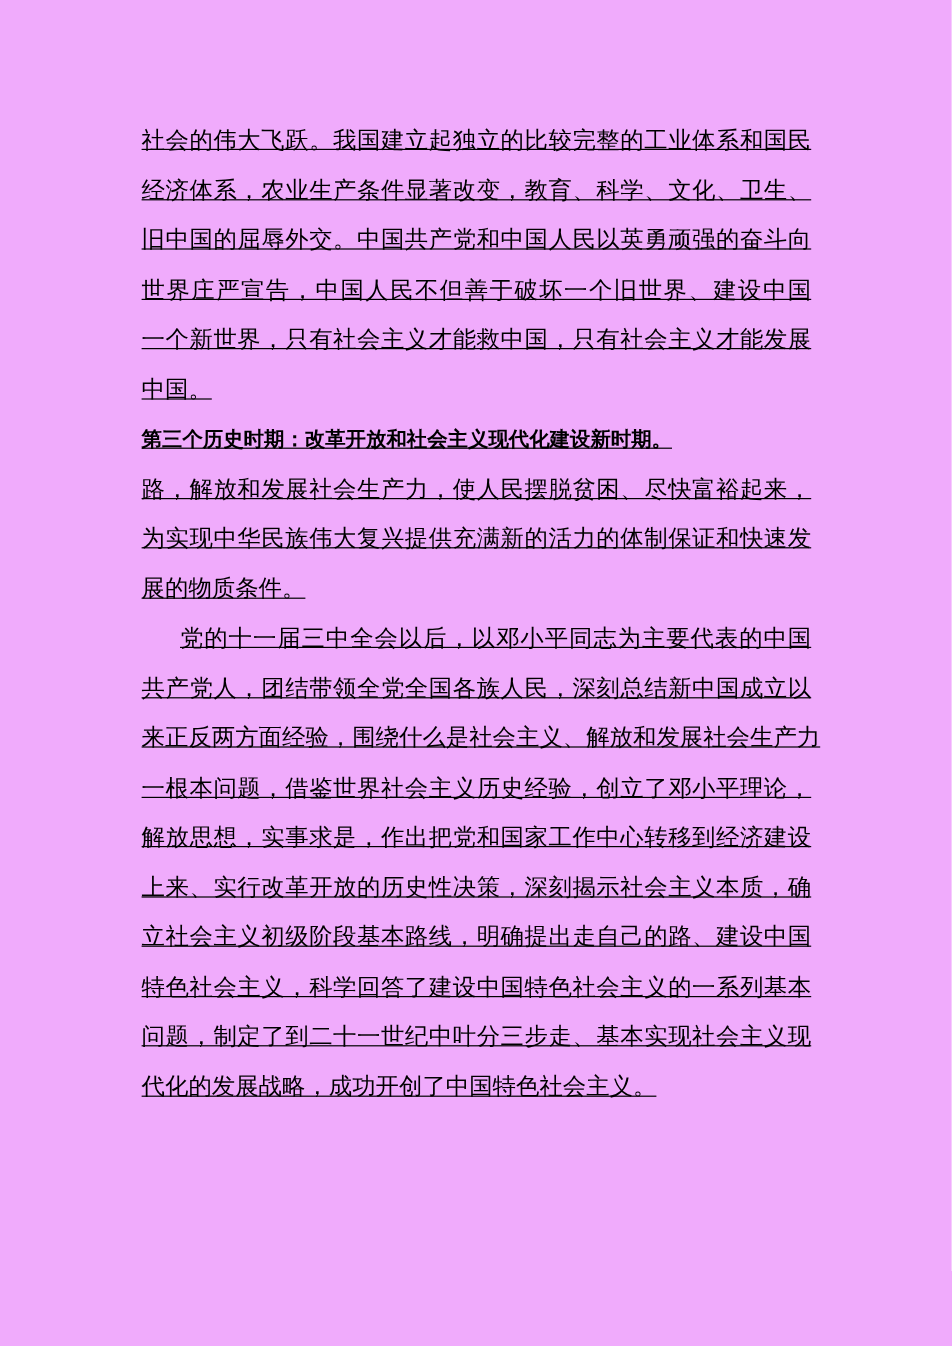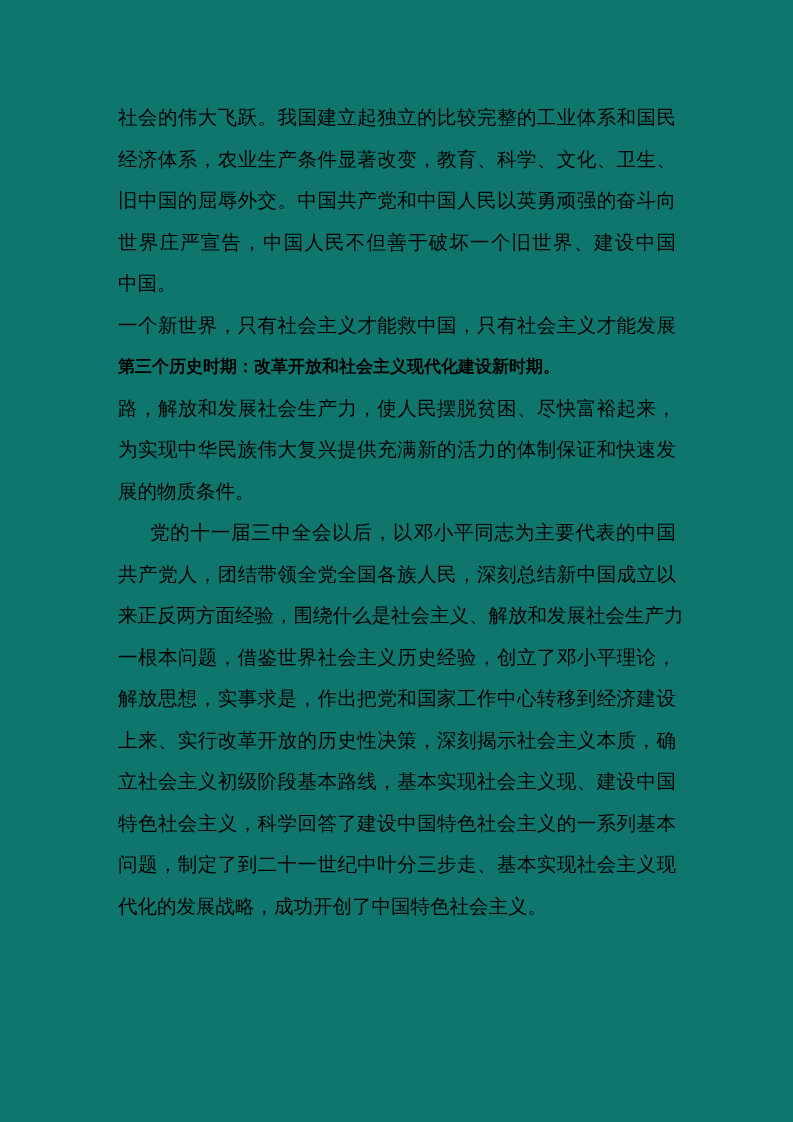--- a/index.html
+++ b/index.html
@@ -52,47 +52,47 @@
     font-size: 17px;
     font-weight: bold;
     font-family: "Liberation Sans", "DejaVu Sans", sans-serif;
     text-align: left;
     white-space: nowrap;
   }
 </style>
 </head>
 <body>
 
-<div class="page" style="background: #0f766e;">
+<div class="page" style="background: #f0abfc; text-decoration: underline;">
   <div class="content" style="color: rgb(0, 0, 0);">
 
     <div class="paragraph">
         <div class="line">社会的伟大飞跃。我国建立起独立的比较完整的工业体系和国民</div>
         <div class="line">经济体系，农业生产条件显著改变，教育、科学、文化、卫生、</div>
         <div class="line">旧中国的屈辱外交。中国共产党和中国人民以英勇顽强的奋斗向</div>
         <div class="line">世界庄严宣告，中国人民不但善于破坏一个旧世界、建设中国</div>
+        <div class="line">一个新世界，只有社会主义才能救中国，只有社会主义才能发展</div>
         <div class="line line-last">中国。</div>
-        <div class="line">一个新世界，只有社会主义才能救中国，只有社会主义才能发展</div>
       </div>
 
     <div class="heading">第三个历史时期：改革开放和社会主义现代化建设新时期。</div>
 
     <div class="paragraph">
         <div class="line">路，解放和发展社会生产力，使人民摆脱贫困、尽快富裕起来，</div>
         <div class="line">为实现中华民族伟大复兴提供充满新的活力的体制保证和快速发</div>
         <div class="line line-last">展的物质条件。</div>
       </div>
 
     <div class="paragraph">
         <div class="line line-indent">党的十一届三中全会以后，以邓小平同志为主要代表的中国</div>
         <div class="line">共产党人，团结带领全党全国各族人民，深刻总结新中国成立以</div>
         <div class="line">来正反两方面经验，围绕什么是社会主义、解放和发展社会生产力</div>
         <div class="line">一根本问题，借鉴世界社会主义历史经验，创立了邓小平理论，</div>
         <div class="line">解放思想，实事求是，作出把党和国家工作中心转移到经济建设</div>
         <div class="line">上来、实行改革开放的历史性决策，深刻揭示社会主义本质，确</div>
-        <div class="line">立社会主义初级阶段基本路线，基本实现社会主义现、建设中国</div>
+        <div class="line">立社会主义初级阶段基本路线，明确提出走自己的路、建设中国</div>
         <div class="line">特色社会主义，科学回答了建设中国特色社会主义的一系列基本</div>
         <div class="line">问题，制定了到二十一世纪中叶分三步走、基本实现社会主义现</div>
         <div class="line line-last">代化的发展战略，成功开创了中国特色社会主义。</div>
       </div>
 
   </div>
 </div>
 
 </body></html>

